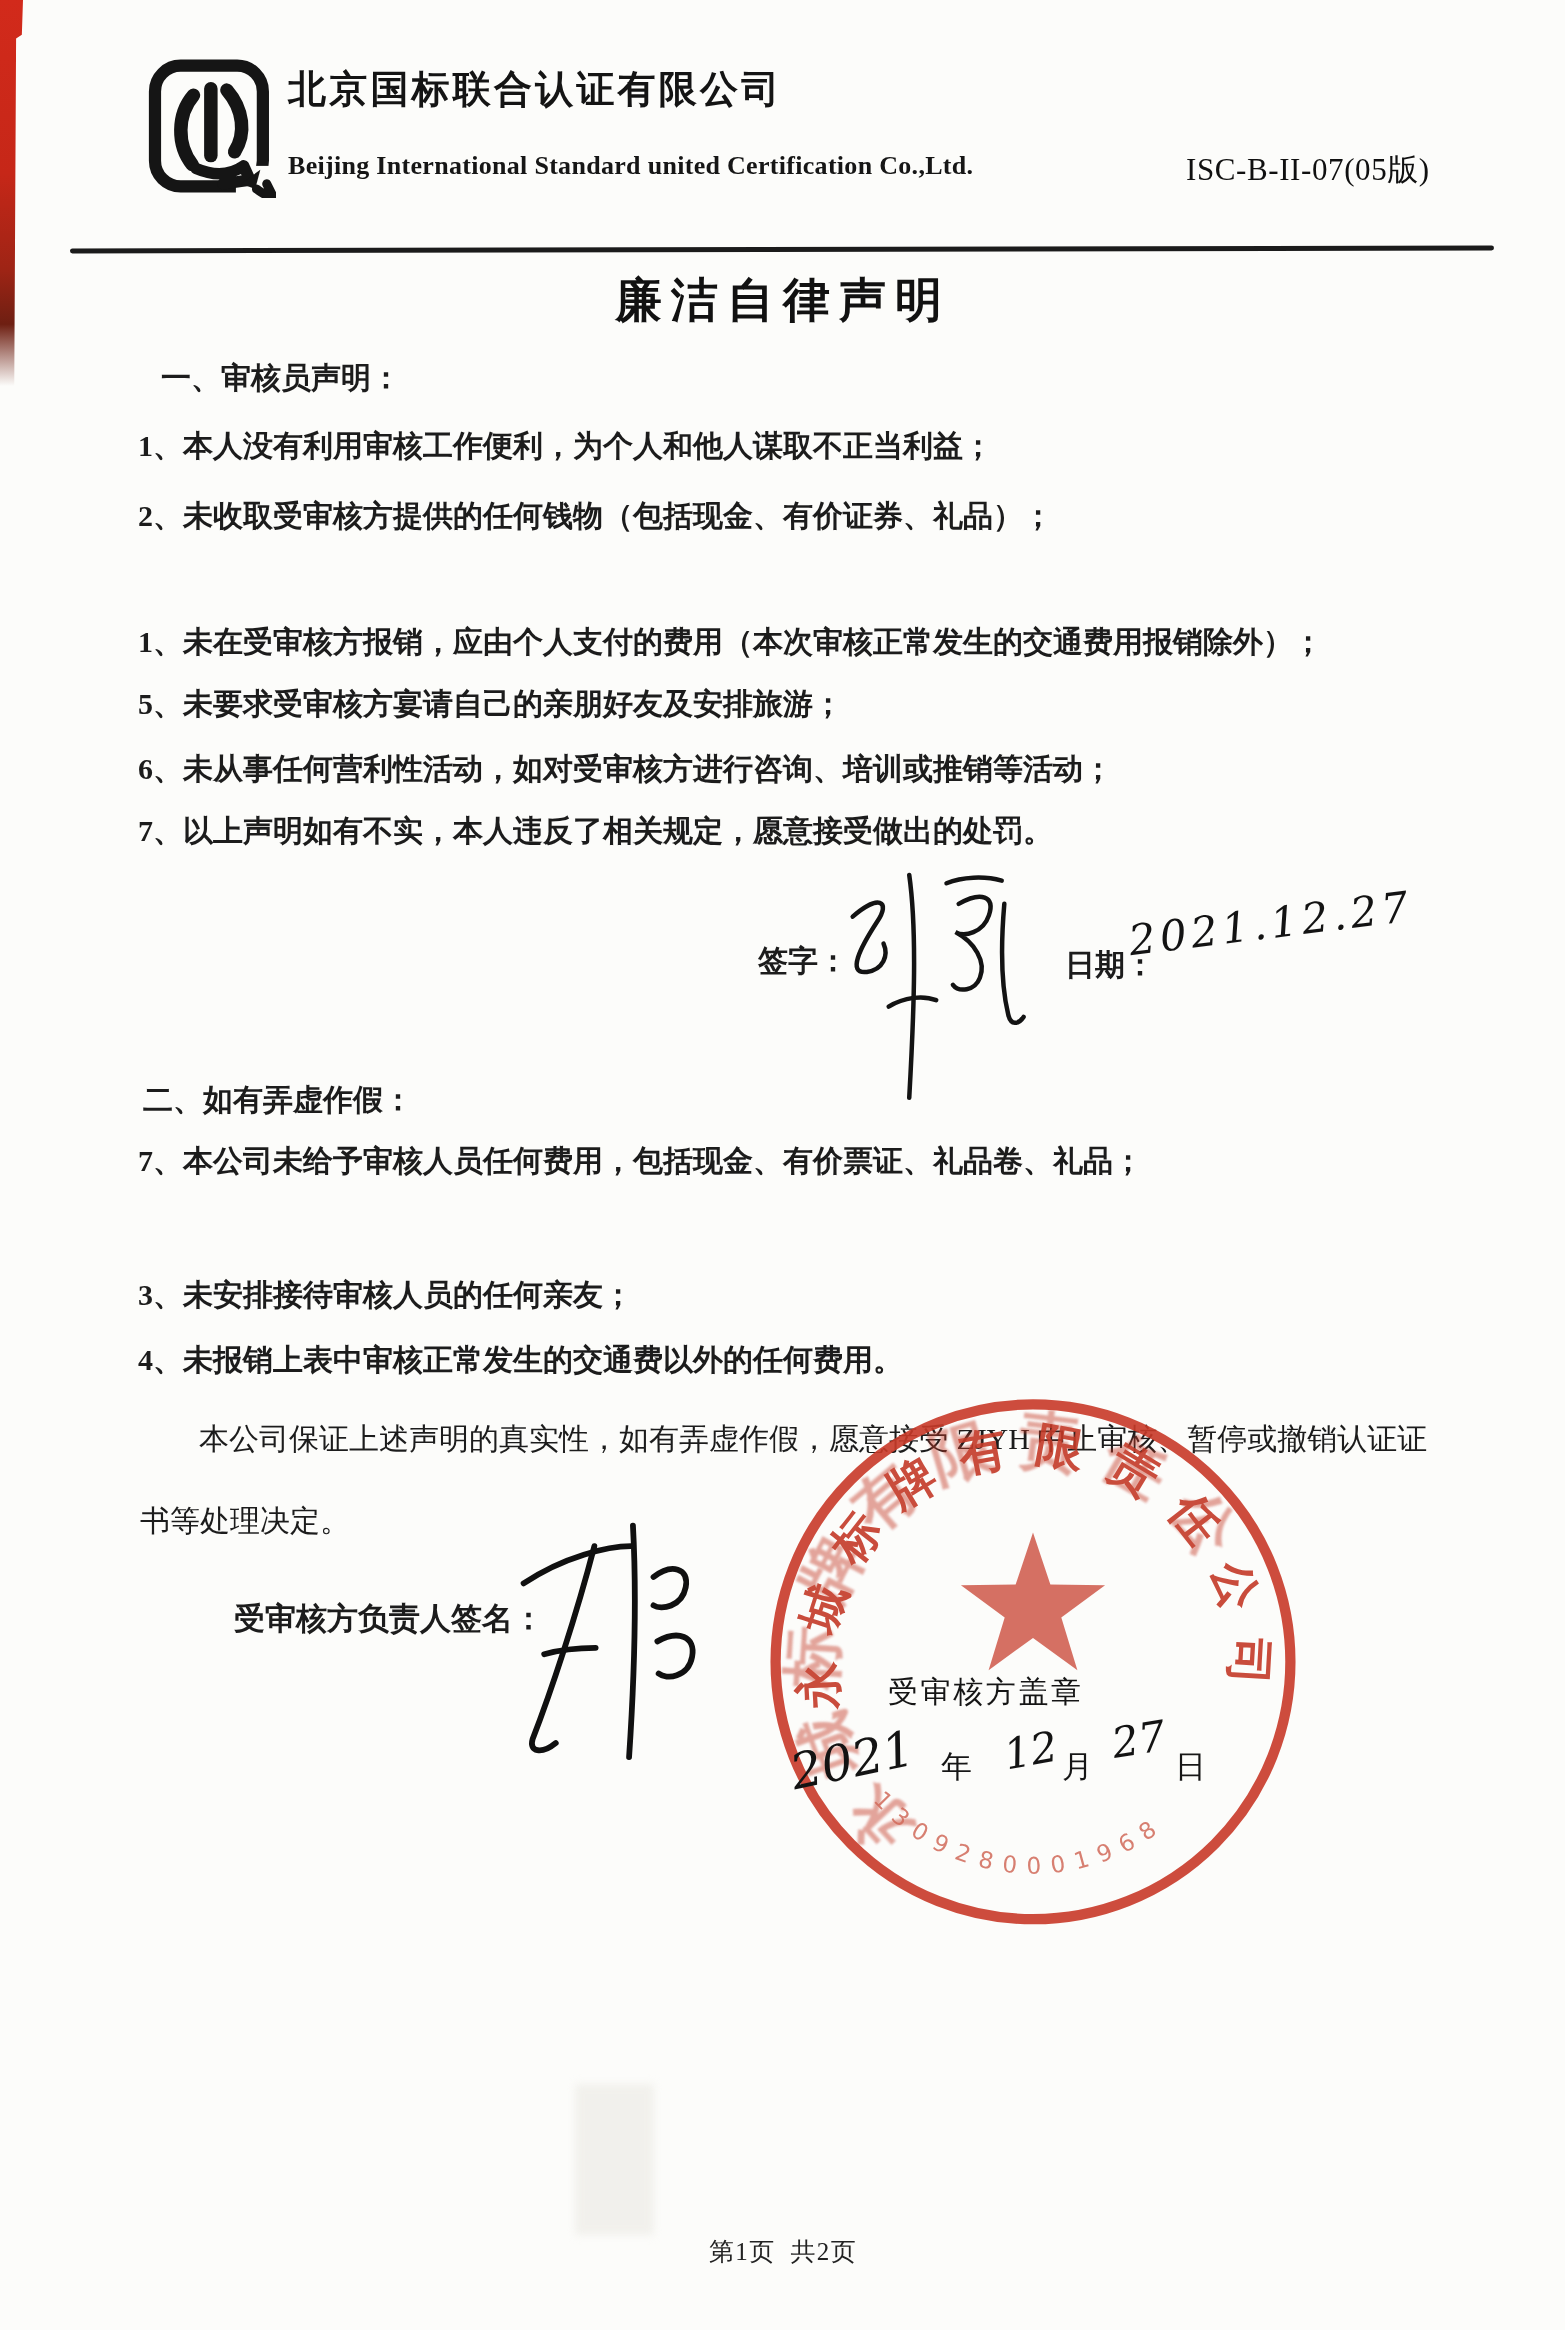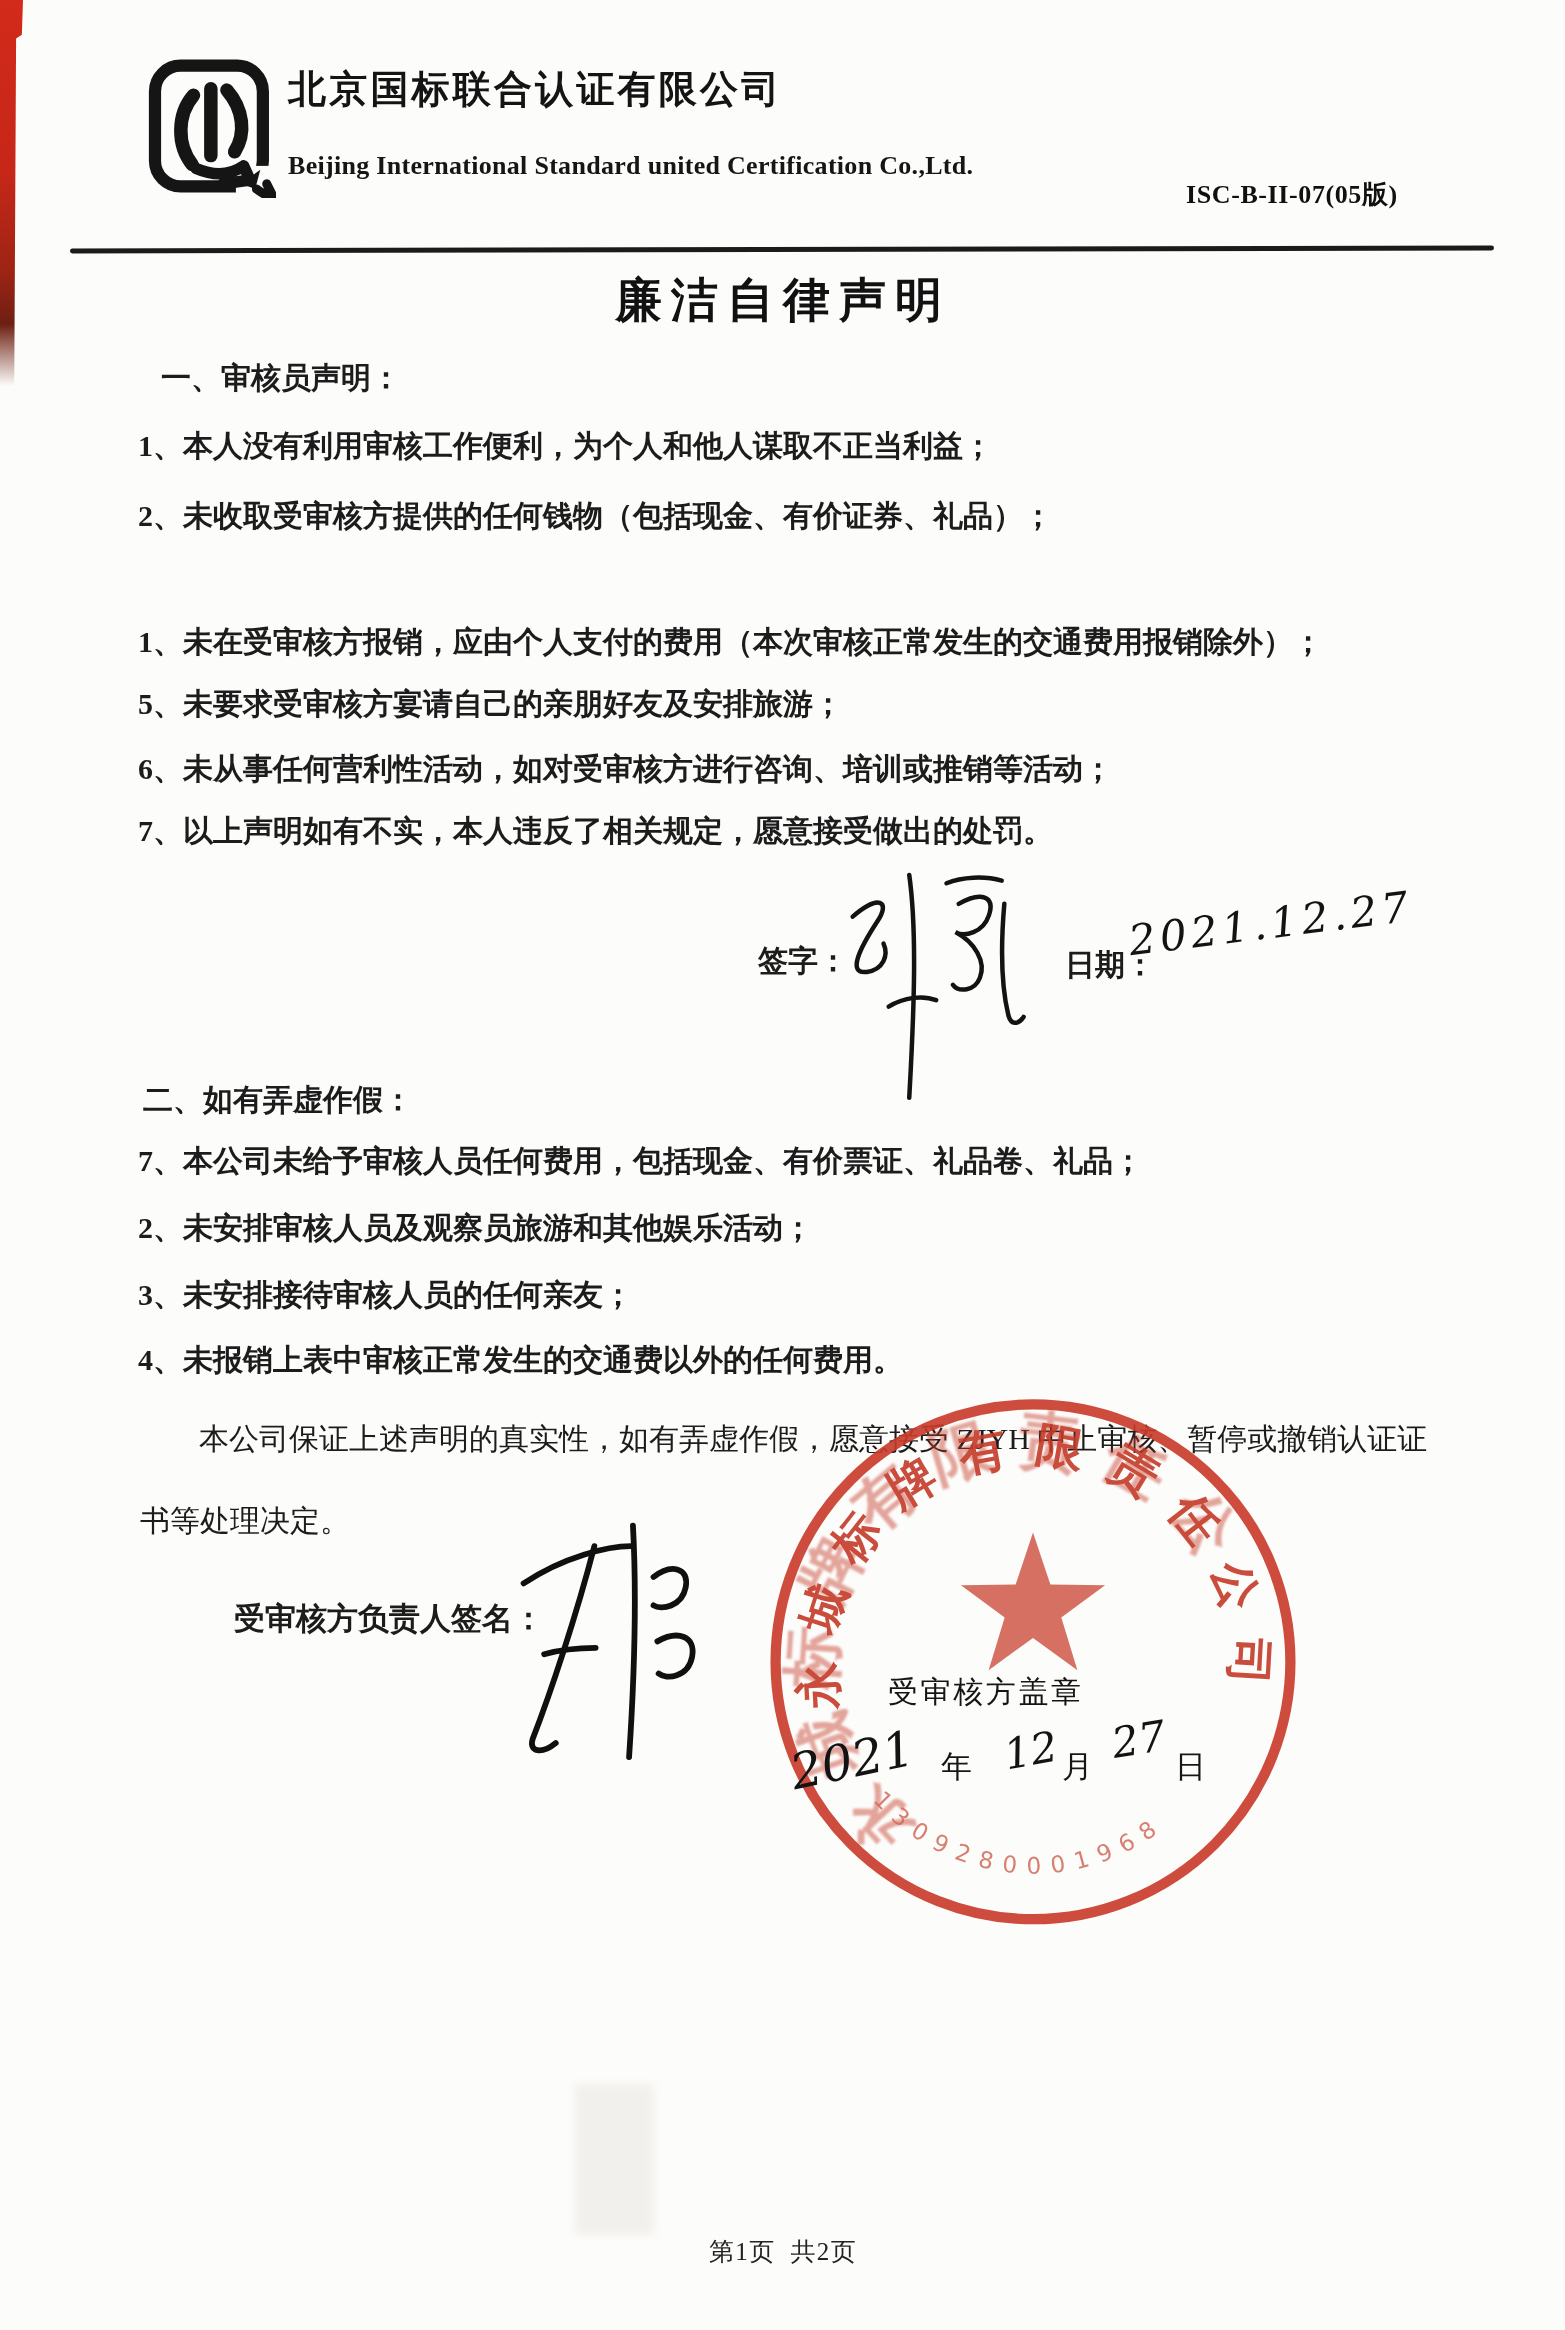--- a/index.html
+++ b/index.html
@@ -29,21 +29,21 @@
   .logo{left:147px;top:58px;width:129px;height:140px;}
   .company-cn{
     left:288px;top:64px;font-size:38px;font-weight:600;
     letter-spacing:3.2px;color:#141414;white-space:nowrap;
   }
   .company-en{
     left:288px;top:151px;font-size:26px;font-weight:700;
     letter-spacing:0.3px;color:#161616;white-space:nowrap;
   }
   .doc-code{
-    left:1186px;top:177px;font-size:26px;font-weight:700;
+    left:1186px;top:149px;font-size:31px;font-weight:400;
     letter-spacing:0.6px;color:#101010;white-space:nowrap;
   }
   .head-rule{
     left:70px;top:247px;width:1424px;height:4.5px;background:#1b1b1b;
     border-radius:2.6px;transform:rotate(-0.12deg);
   }
 
   .doc-title{
     left:0;top:269px;width:100%;text-align:center;
     font-size:47px;font-weight:700;letter-spacing:9px;color:#111;
@@ -147,21 +147,20 @@
       <path d="M 186 58 C 210 48 245 46 272 54"></path>
       <path d="M 205 90 C 240 70 262 78 252 108 C 243 135 214 142 200 134 C 230 150 248 180 238 205 C 230 226 205 228 196 216"></path>
       <path d="M 276 90 C 270 160 272 220 282 262 C 286 280 298 278 306 266"></path>
     </g>
   </svg>
   <div class="abs bline date-label">日期：</div>
   <div class="abs hand auditor-date">2021.12.27</div>
 
   <div class="abs bline s2-heading">二、如有弄虚作假：</div>
   <div class="abs bline s2-i0">7、本公司未给予审核人员任何费用，包括现金、有价票证、礼品卷、礼品；</div>
-  <div class="abs bline s2-i1">2、未安排审核人员及观察员旅游和其他娱乐活动；</div>
   <div class="abs bline s2-i2">3、未安排接待审核人员的任何亲友；</div>
   <div class="abs bline s2-i3">4、未报销上表中审核正常发生的交通费以外的任何费用。</div>
   <div class="abs s2-para">本公司保证上述声明的真实性，如有弄虚作假，愿意接受 ZJYH 中止审核、暂停或撤销认证证书等处理决定。</div>
 
   <div class="abs bline resp-sign-label">受审核方负责人签名：</div>
   <svg class="abs resp-sign" viewBox="0 0 340 440">
     <g fill="none" stroke="#101010" stroke-width="9" stroke-linecap="round">
       <path d="M 38 150 C 100 108 170 92 205 92"></path>
       <path d="M 148 92 C 120 200 80 320 52 392 C 46 412 66 416 88 398"></path>
       <path d="M 70 260 C 98 252 126 250 150 250"></path>

